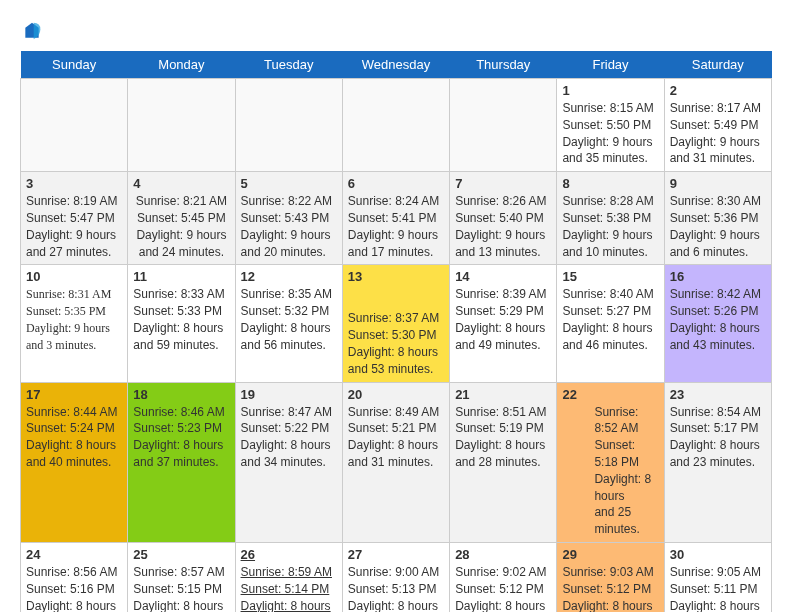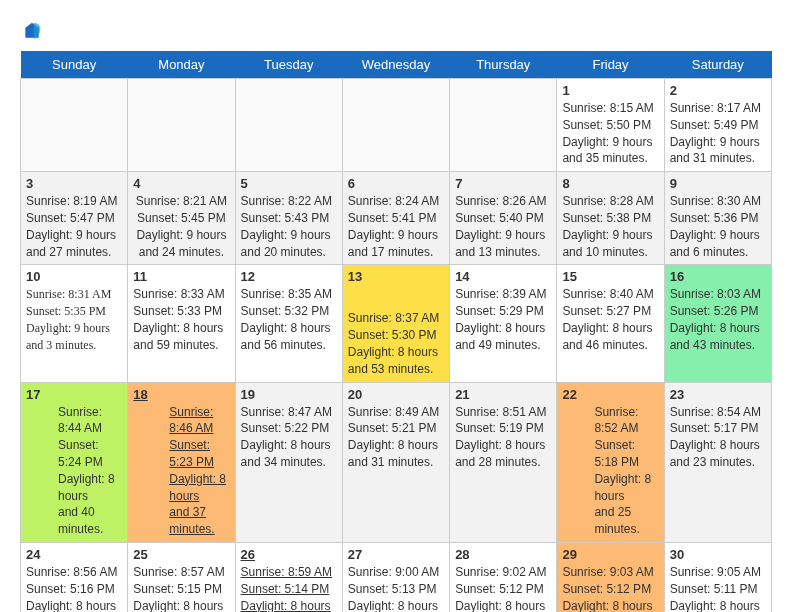--- a/index.html
+++ b/index.html
@@ -166,39 +166,39 @@
 Daylight: 8 hours
 and 49 minutes.</div>
           </td>
           <td style="background-color: rgb(255, 255, 255);">
             <span class="day-num">15</span>
             <div class="day-info" style="white-space: pre-line;">Sunrise: 8:40 AM
 Sunset: 5:27 PM
 Daylight: 8 hours
 and 46 minutes.</div>
           </td>
-          <td style="background-color: #86efac;">
+          <td style="background-color: #c4b5fd;">
             <span class="day-num">16</span>
-            <div class="day-info" style="white-space: pre-line;">Sunrise: 8:03 AM
+            <div class="day-info" style="white-space: pre-line;">Sunrise: 8:42 AM
 Sunset: 5:26 PM
 Daylight: 8 hours
 and 43 minutes.</div>
           </td>
         </tr>
         <tr>
-          <td style="background-color: #bef264;">
+          <td style="background-color: #eab308;">
             <span class="day-num">17</span>
-            <div class="day-info" style="white-space: pre-line; margin-left: 32px;">Sunrise: 8:44 AM
+            <div class="day-info" style="white-space: pre-line;">Sunrise: 8:44 AM
 Sunset: 5:24 PM
 Daylight: 8 hours
 and 40 minutes.</div>
           </td>
-          <td style="background-color: #fdba74; text-decoration: underline;">
+          <td style="background-color: #84cc16;">
             <span class="day-num">18</span>
-            <div class="day-info" style="white-space: pre-line; margin-left: 36px;">Sunrise: 8:46 AM
+            <div class="day-info" style="white-space: pre-line;">Sunrise: 8:46 AM
 Sunset: 5:23 PM
 Daylight: 8 hours
 and 37 minutes.</div>
           </td>
           <td style="background-color: rgb(242, 242, 242);">
             <span class="day-num">19</span>
             <div class="day-info" style="white-space: pre-line;">Sunrise: 8:47 AM
 Sunset: 5:22 PM
 Daylight: 8 hours
 and 34 minutes.</div>

